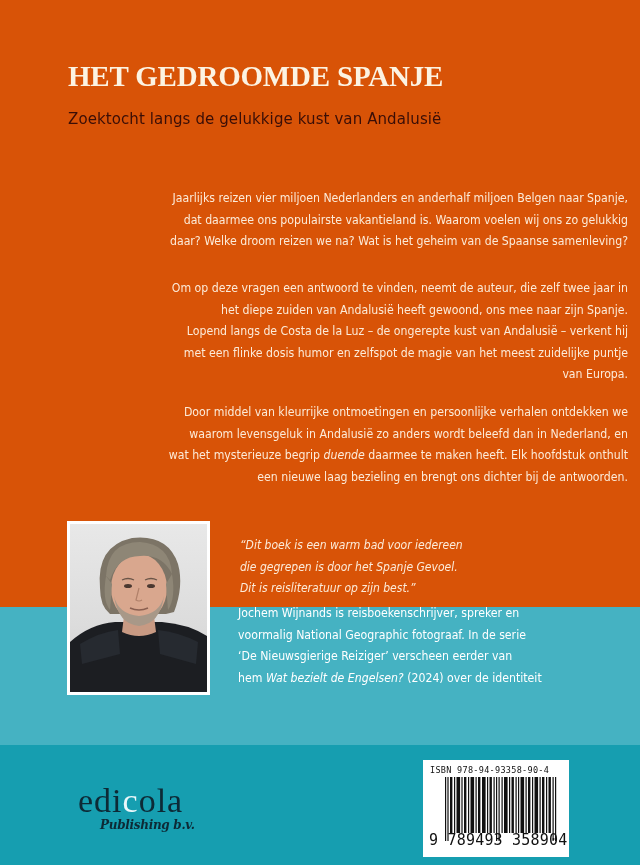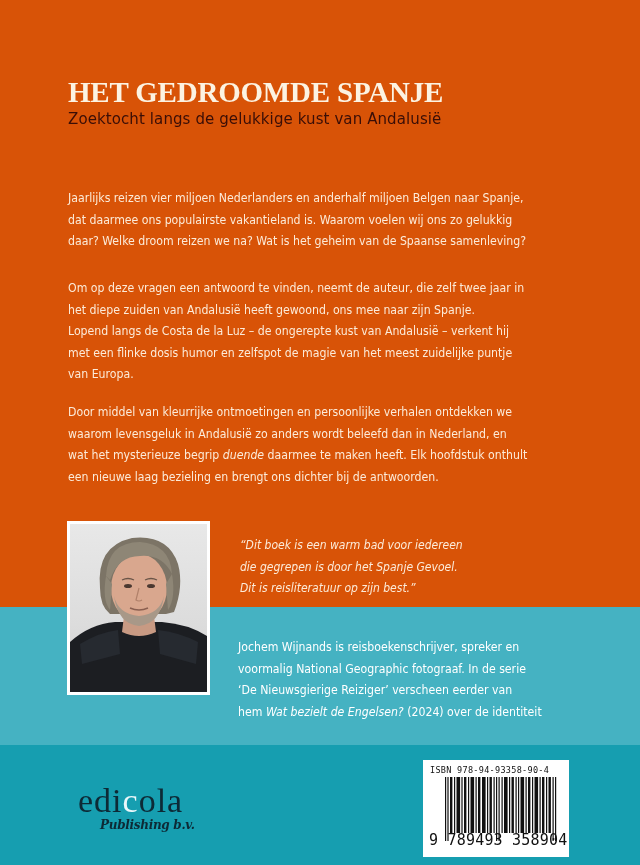--- a/index.html
+++ b/index.html
@@ -7,40 +7,40 @@
     body {
       position: relative;
       background: #D85307;
       font-family: "DejaVu Sans", sans-serif;
     }
     .band-orange { position: absolute; left: 0; top: 0; width: 640px; height: 607px; background: #D85307; }
     .band-teal-light { position: absolute; left: 0; top: 607px; width: 640px; height: 138px; background: #45B2C2; }
     .band-teal-dark { position: absolute; left: 0; top: 745px; width: 640px; height: 120px; background: #169EB0; }
 
     .title {
-      position: absolute; left: 68px; top: 76px;
+      position: absolute; left: 68px; top: 60px;
       font-family: "Liberation Serif", "DejaVu Serif", serif;
       font-size: 29px; letter-spacing: -0.2px;
       color: #FCF3E2; white-space: nowrap;
     }
     .subtitle {
       position: absolute; left: 68px; top: 110px;
       font-family: "DejaVu Sans", sans-serif;
       font-size: 15px; color: #3A0E07; white-space: nowrap;
       letter-spacing: 0.1px;
     }
 
     .body-text {
       position: absolute; left: 68px; width: 560px;
       font-family: "DejaVu Sans Condensed", "DejaVu Sans", sans-serif;
       font-stretch: condensed;
       font-size: 12.2px; line-height: 21.6px;
       color: #FCEBD9;
     }
-    .body-text .line { display: block; white-space: nowrap; }
+    .body-text .line { display: block; white-space: nowrap; text-align: right; }
     .p1 { top: 188px; }
     .p2 { top: 278px; }
     .p3 { top: 402px; }
     em { font-style: italic; }
 
     .photo-frame {
       position: absolute; left: 67px; top: 521px;
       width: 143px; height: 174px;
       background: #FFFFFF; padding: 3px;
     }
@@ -52,21 +52,21 @@
 
     .quote {
       position: absolute; left: 240px; top: 535px;
       font-family: "DejaVu Sans Condensed", "DejaVu Sans", sans-serif;
       font-stretch: condensed; font-style: italic;
       font-size: 12px; line-height: 21.6px; color: #FCEBD9;
     }
     .quote .line { display: block; white-space: nowrap; }
 
     .bio {
-      position: absolute; left: 238px; top: 637px;
+      position: absolute; left: 238px; top: 603px;
       font-family: "DejaVu Sans Condensed", "DejaVu Sans", sans-serif;
       font-stretch: condensed;
       font-size: 12.2px; line-height: 21.6px; color: #FFFFFF;
     }
     .bio .line { display: block; white-space: nowrap; }
 
     .logo {
       position: absolute; left: 62px; top: 788px; width: 150px; height: 60px;
     }
     .logo-word {

